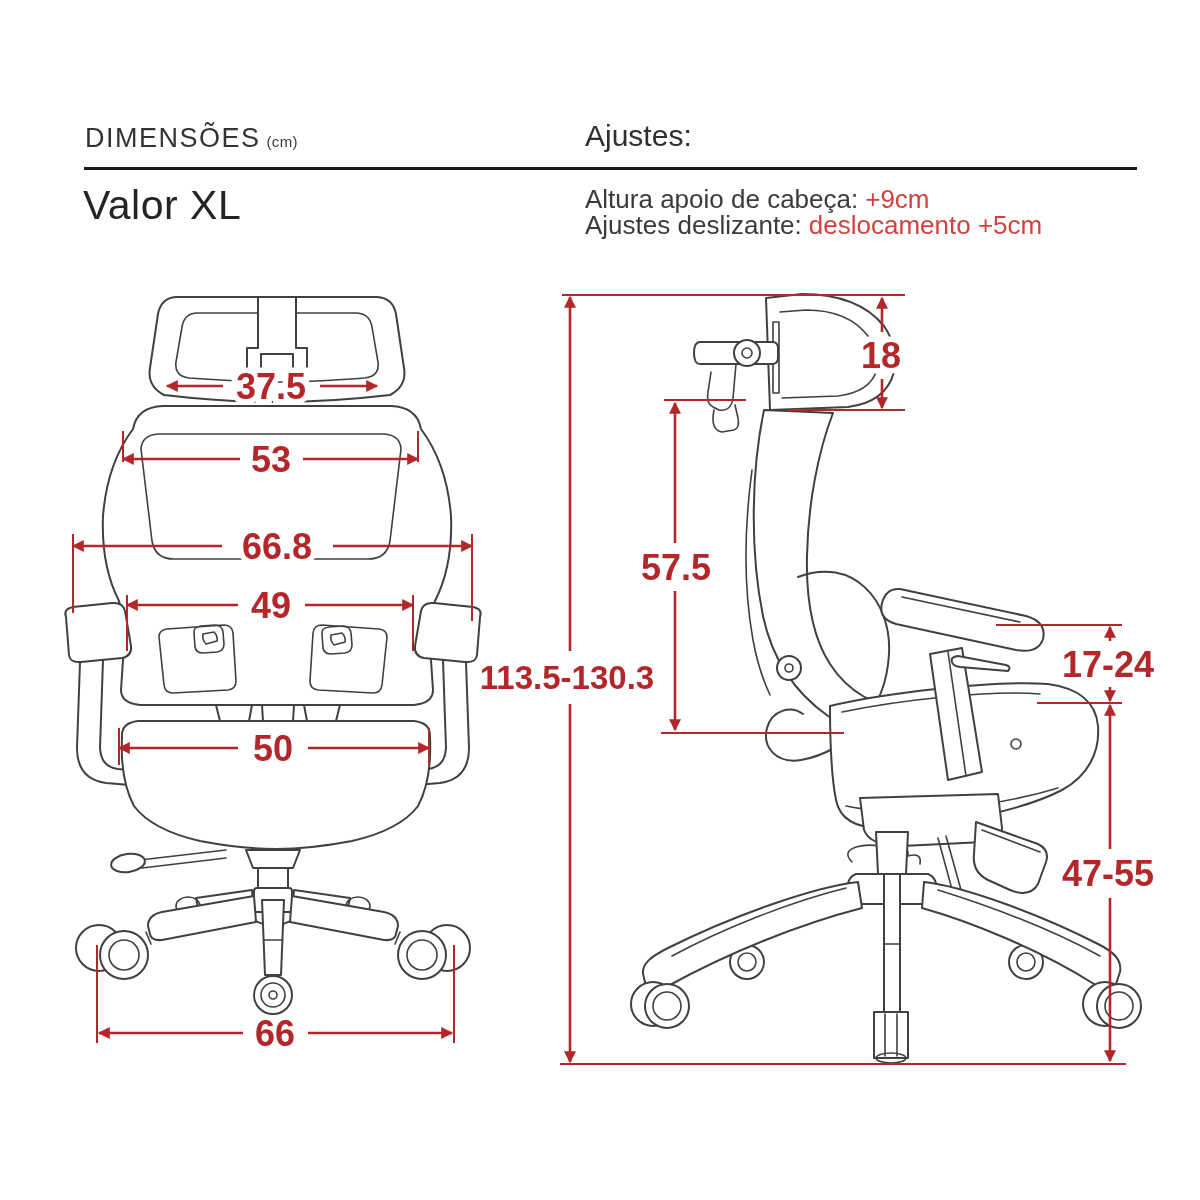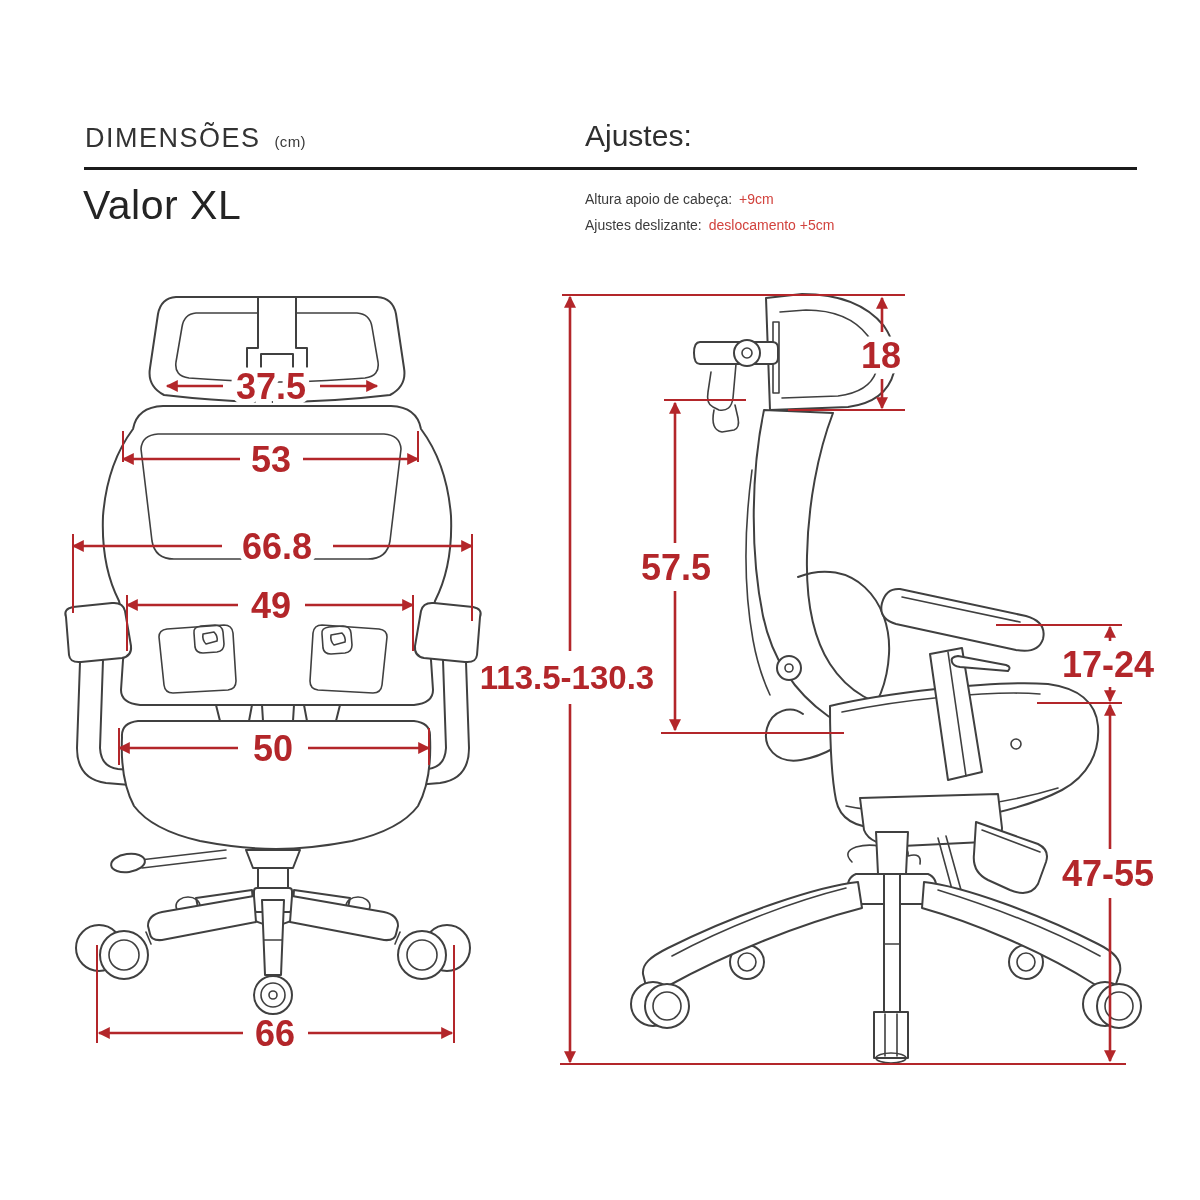--- a/index.html
+++ b/index.html
@@ -6,27 +6,27 @@
     --dimension-red:#b3262a;
     --adjust-red:#d2423d;
     --line-gray:#404040;
     --rule-black:#1b1b1b;
   }
   html,body{margin:0;padding:0;background:#fff;}
   body{width:1200px;height:1200px;position:relative;overflow:hidden;
        font-family:"Liberation Sans",sans-serif;}
   .hdr-left{position:absolute;left:85px;top:123px;font-size:27px;
             letter-spacing:1.5px;color:#333;font-weight:400;}
-  .hdr-left .unit{font-size:15px;letter-spacing:.3px;color:#3a3a3a;margin-left:14px;}
+  .hdr-left .unit{font-size:15px;letter-spacing:.3px;color:#3a3a3a;margin-left:6px;}
   .hdr-right{position:absolute;left:585px;top:119px;font-size:30px;color:#2f2f2f;}
   .rule{position:absolute;left:84px;top:167px;width:1053px;height:3px;
         background:var(--rule-black);}
   .product{position:absolute;left:83px;top:182px;font-size:41px;font-weight:400;
            color:#242424;letter-spacing:.5px;}
-  .adjust{position:absolute;left:585px;top:186px;font-size:14px;line-height:26px;
+  .adjust{position:absolute;left:585px;top:186px;font-size:26px;line-height:26px;
           color:#3b3b3b;font-weight:500;}
   .adjust .val{color:var(--adjust-red);margin-left:7px;}
   svg.scene{position:absolute;left:0;top:0;}
   .art{fill:none;stroke:var(--line-gray);stroke-width:2;
        stroke-linecap:round;stroke-linejoin:round;}
   .artf{fill:#ffffff;stroke:var(--line-gray);stroke-width:2;
         stroke-linecap:round;stroke-linejoin:round;}
   .thin{stroke-width:1.6;}
   .dim{stroke:var(--dimension-red);stroke-width:2.6;fill:none;}
   .ext{stroke:var(--dimension-red);stroke-width:2;fill:none;}

